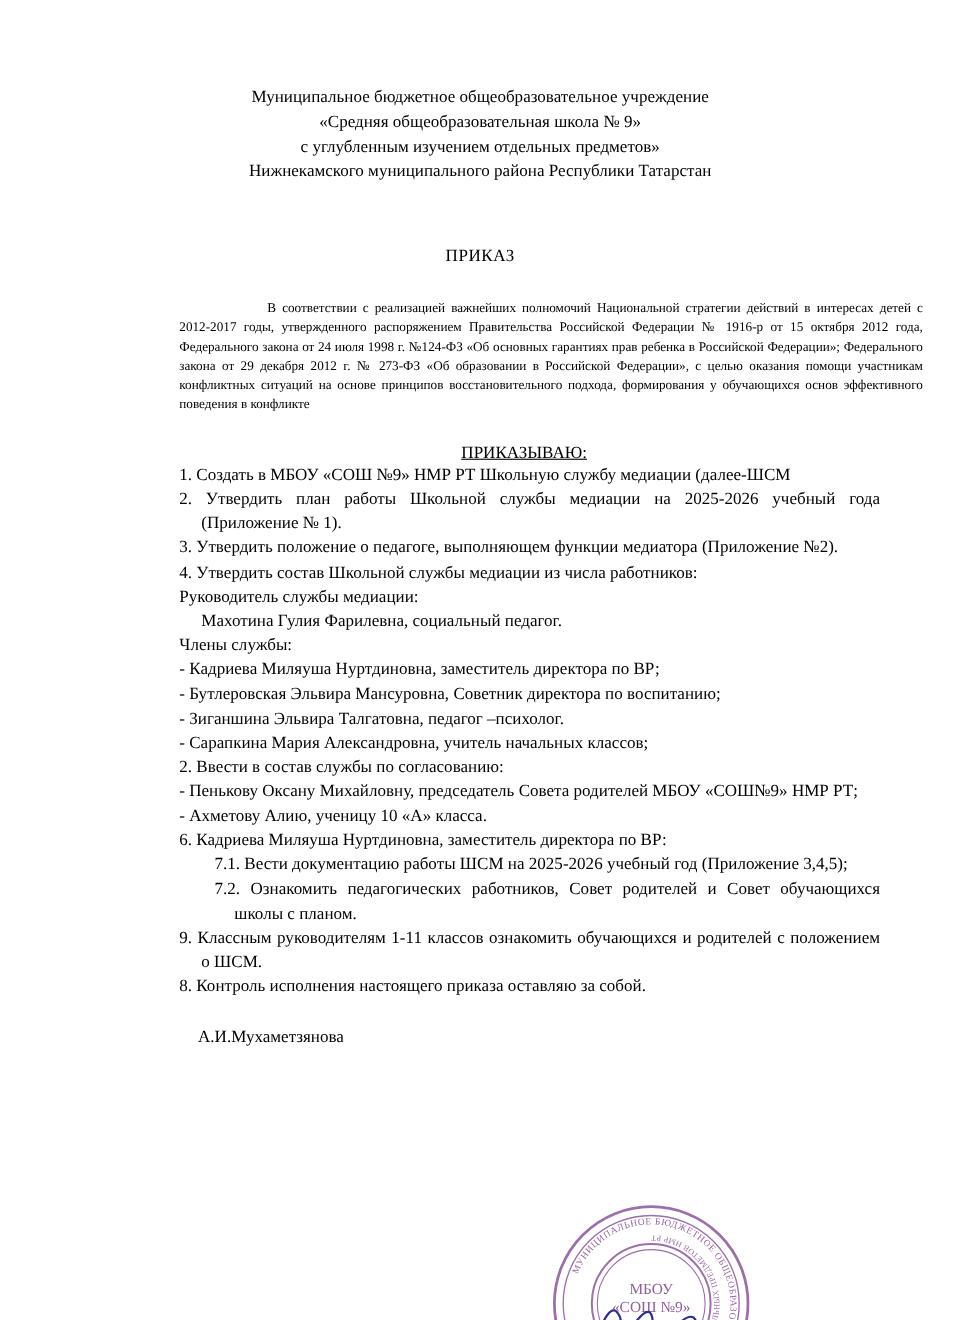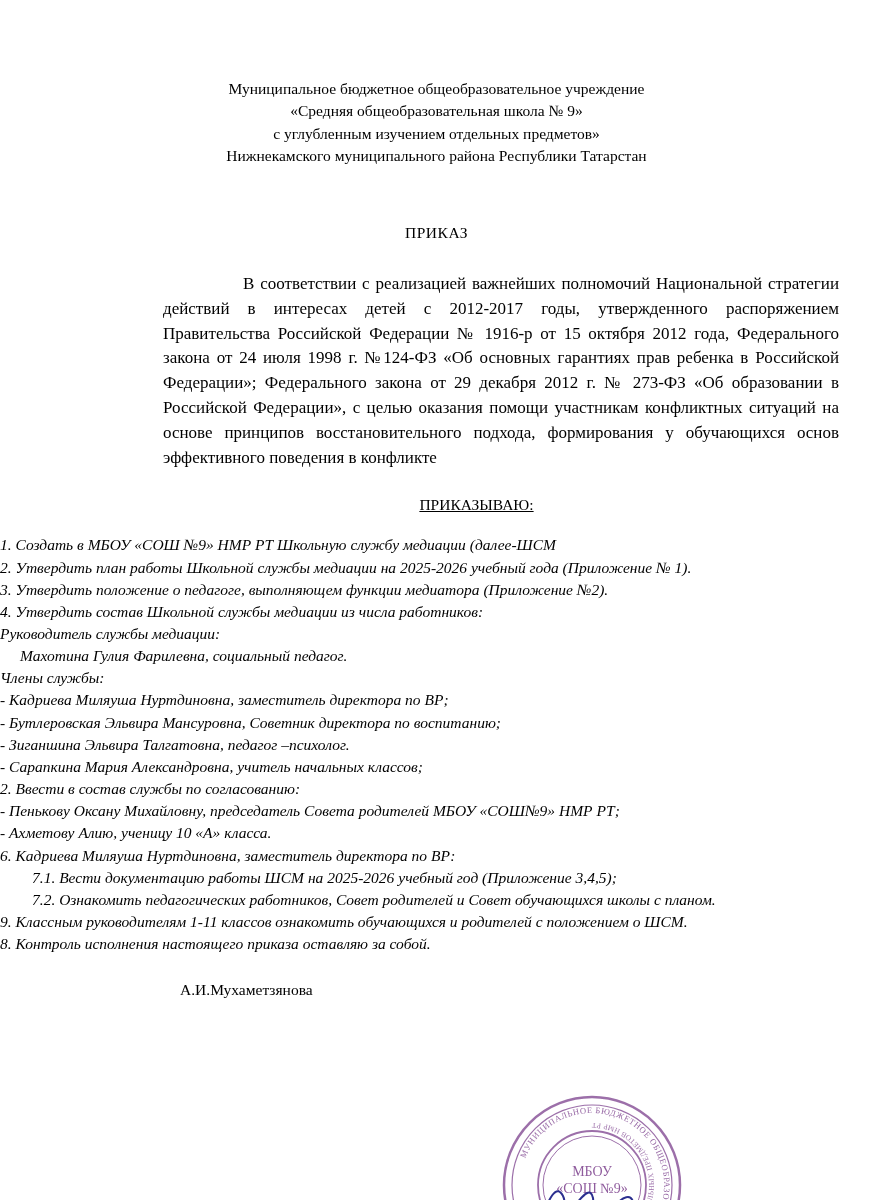--- a/index.html
+++ b/index.html
@@ -48,38 +48,37 @@
   .subject {
     margin-top: 22px;
     padding-left: 180px;
     font-size: 15.5px;
     line-height: 1.5;
   }
   .preamble {
     margin-top: 30px;
     padding-left: 163px;
     padding-right: 34px;
-    font-size: 17px;
+    font-size: 12px;
     line-height: 1.46;
     text-align: justify;
     text-indent: 80px;
   }
   .order-verb {
     margin-top: 26px;
     text-align: center;
     font-size: 15.5px;
     padding-left: 80px;
     text-decoration: underline;
   }
   .items {
-    margin-top: 20px;
+    padding-left: 163px;
     padding-right: 73px;
     font-size: 15.5px;
     line-height: 1.43;
-    font-style: italic;
   }
   .items p {
     margin: 0;
     text-align: justify;
   }
   .ind-num {
     padding-left: 20px;
     text-indent: -20px;
   }
   .ind-plain {

